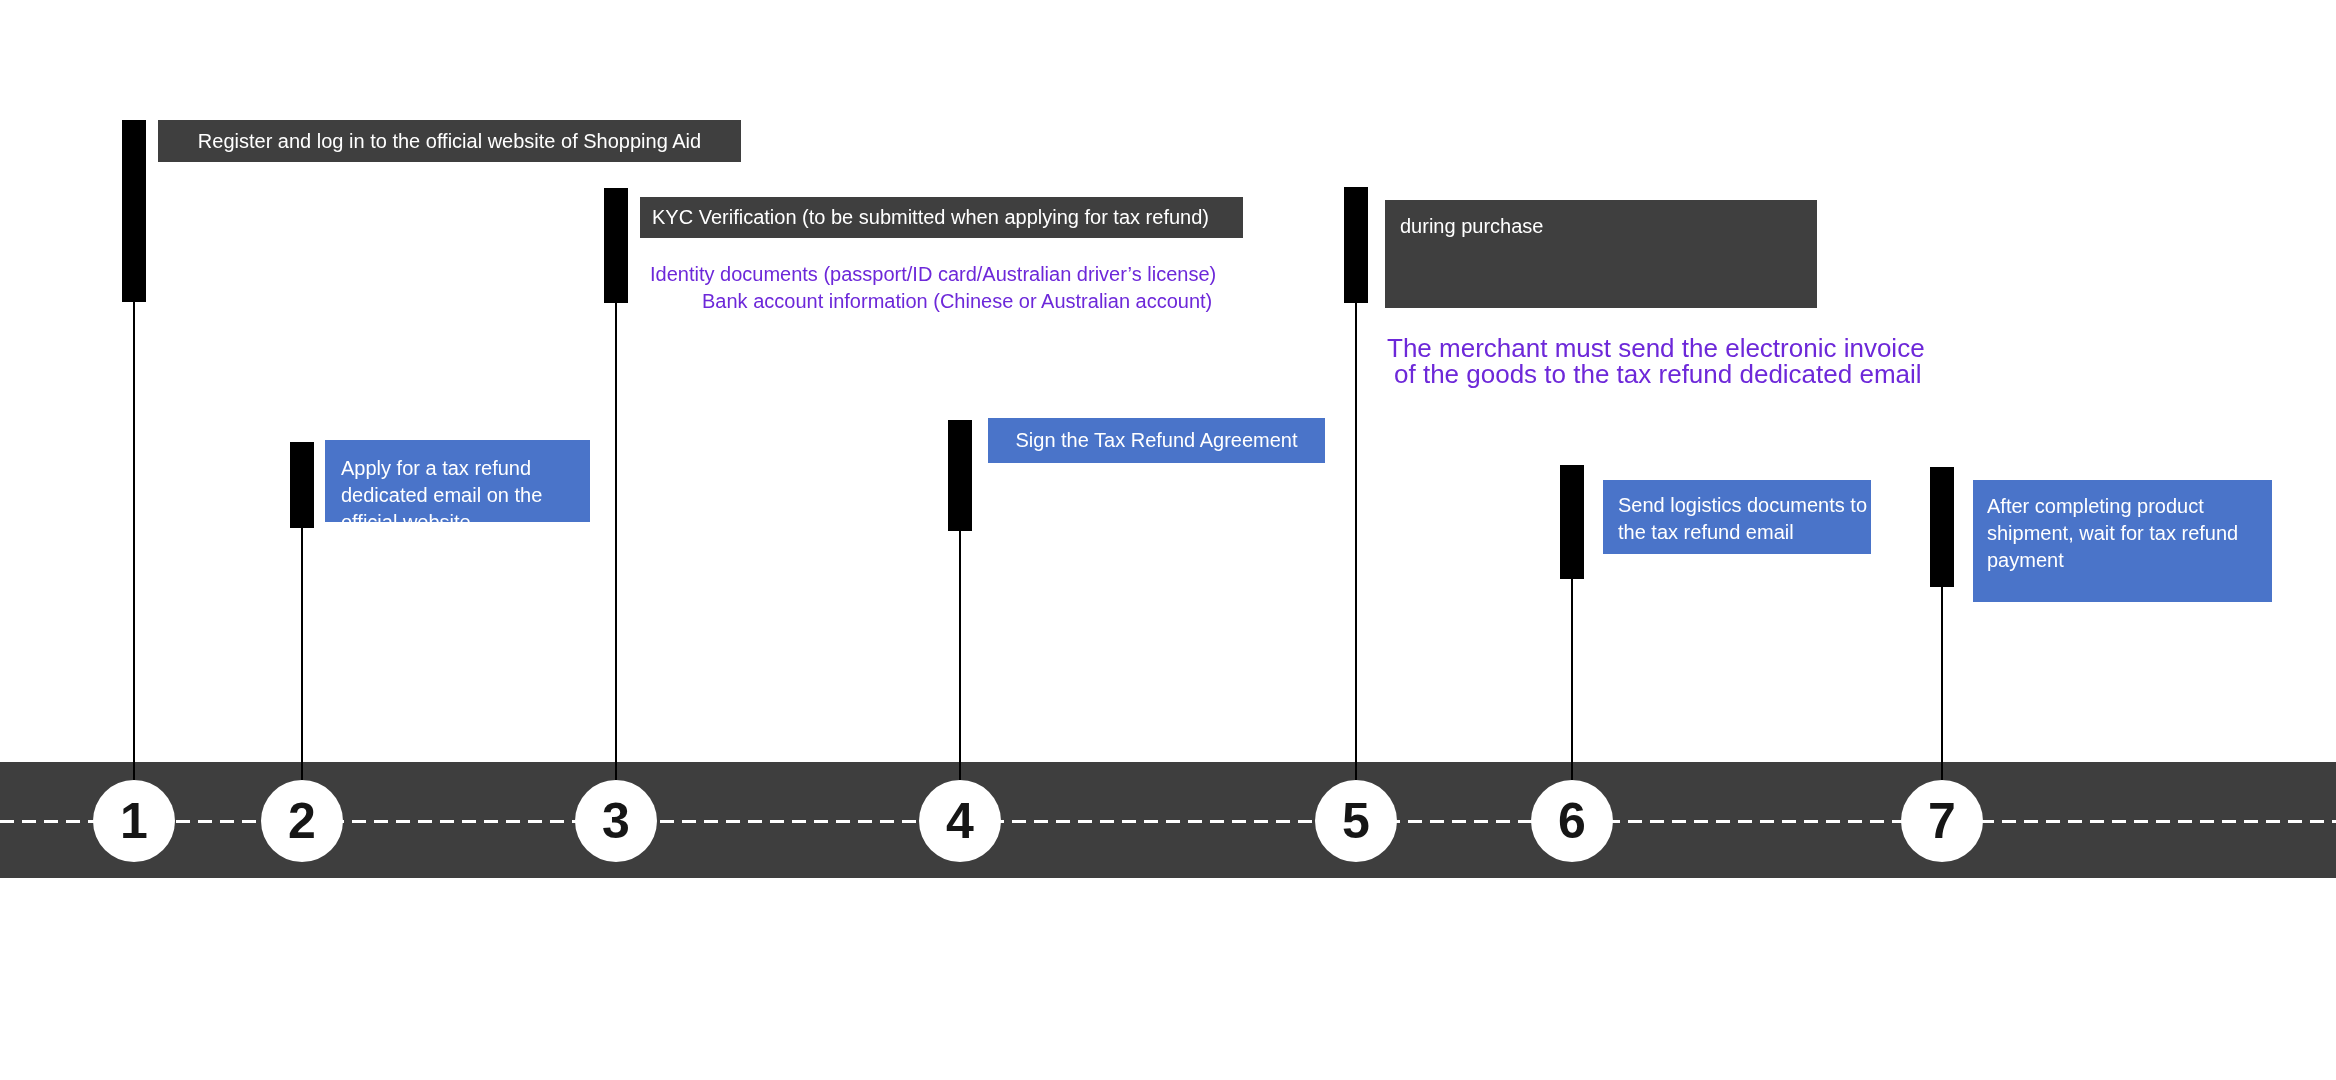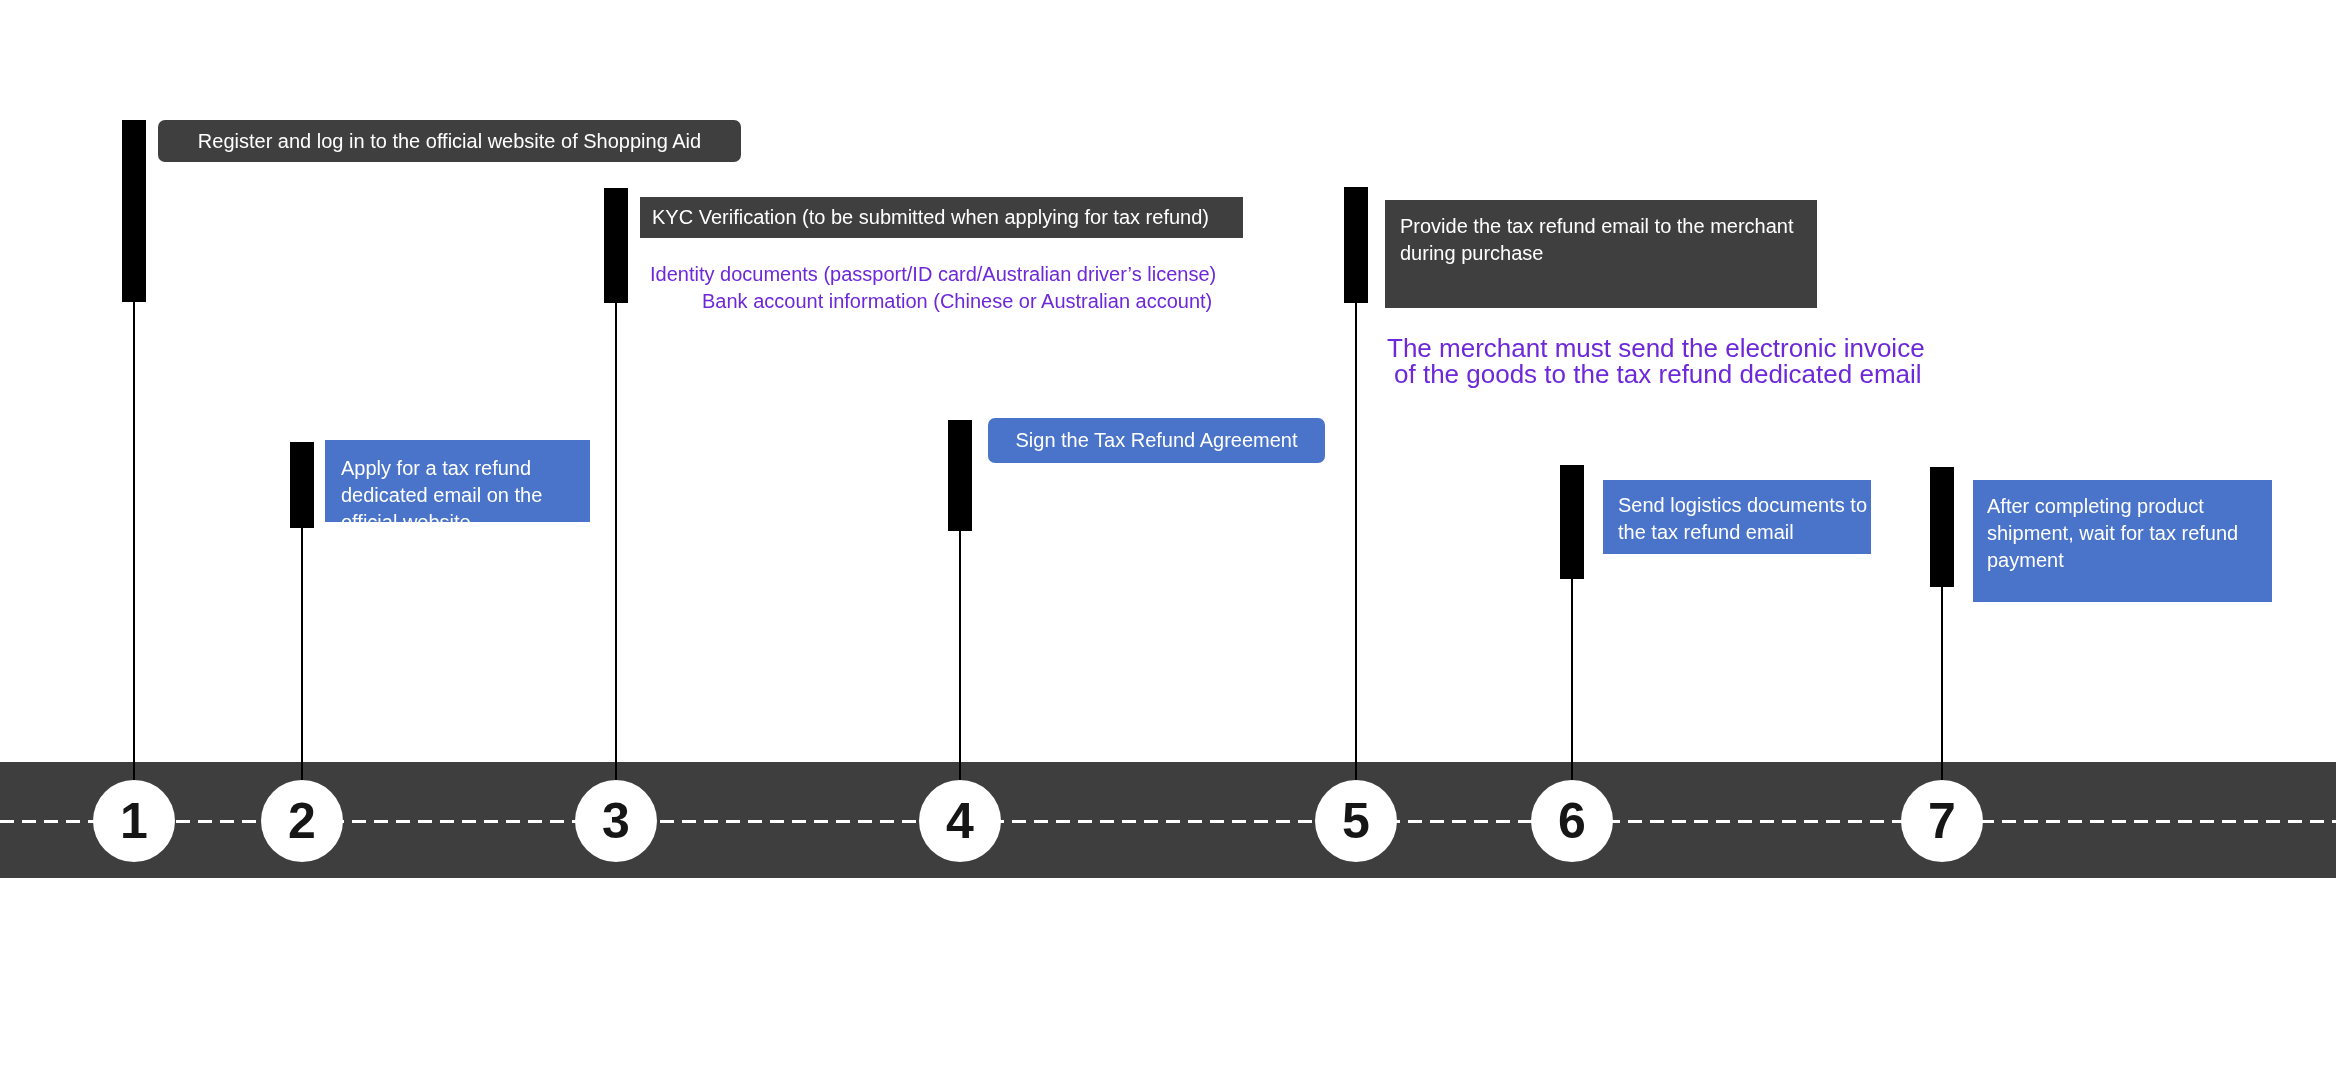--- a/index.html
+++ b/index.html
@@ -18,21 +18,21 @@
     position:absolute;width:82px;height:82px;border-radius:50%;background:#fff;
     display:flex;align-items:center;justify-content:center;
     font-size:50px;font-weight:700;color:#161616;z-index:5;
   }
   .box{
     position:absolute;box-sizing:border-box;color:#fff;font-size:20px;z-index:4;
   }
   .box.dark{background:#3f3f3f;}
   .box.blue{background:#4a74c9;}
   .box.single{display:flex;align-items:center;white-space:nowrap;}
-  .box.centered{justify-content:center;border-radius:7px;}
+  .box.centered{justify-content:center;}
   .boxline{line-height:27px;white-space:nowrap;}
   .note{position:absolute;font-size:20px;color:#6d28d9;white-space:nowrap;z-index:4;line-height:24px;}
   .note.big{font-size:26px;}
 </style>
 </head>
 <body>
 
 <div class="stage">
 
   <div class="band"></div>
@@ -77,21 +77,20 @@
     <div class="box blue single centered" style="left:988px;top:418px;width:337px;height:45px;">Sign the Tax Refund Agreement</div>
     <div class="circle" style="left:919px;top:780px;">
       <span>4</span>
     </div>
   </div>
 
   <div>
     <div class="bar" style="left:1344px;top:187px;height:116px;"></div>
     <div class="conn" style="left:1355px;top:303px;height:507px;"></div>
     <div class="box dark" style="left:1385px;top:200px;width:432px;height:108px;padding:13px 6px 0 15px;">
-      <div class="boxline">Provide the tax refund email to the merchant</div>
       <div class="boxline">during purchase</div>
     </div>
     <div class="note big" style="left:1387px;top:336px;">The merchant must send the electronic invoice</div>
     <div class="note big" style="left:1394px;top:362px;">of the goods to the tax refund dedicated email</div>
     <div class="circle" style="left:1315px;top:780px;">
       <span>5</span>
     </div>
   </div>
 
   <div>

